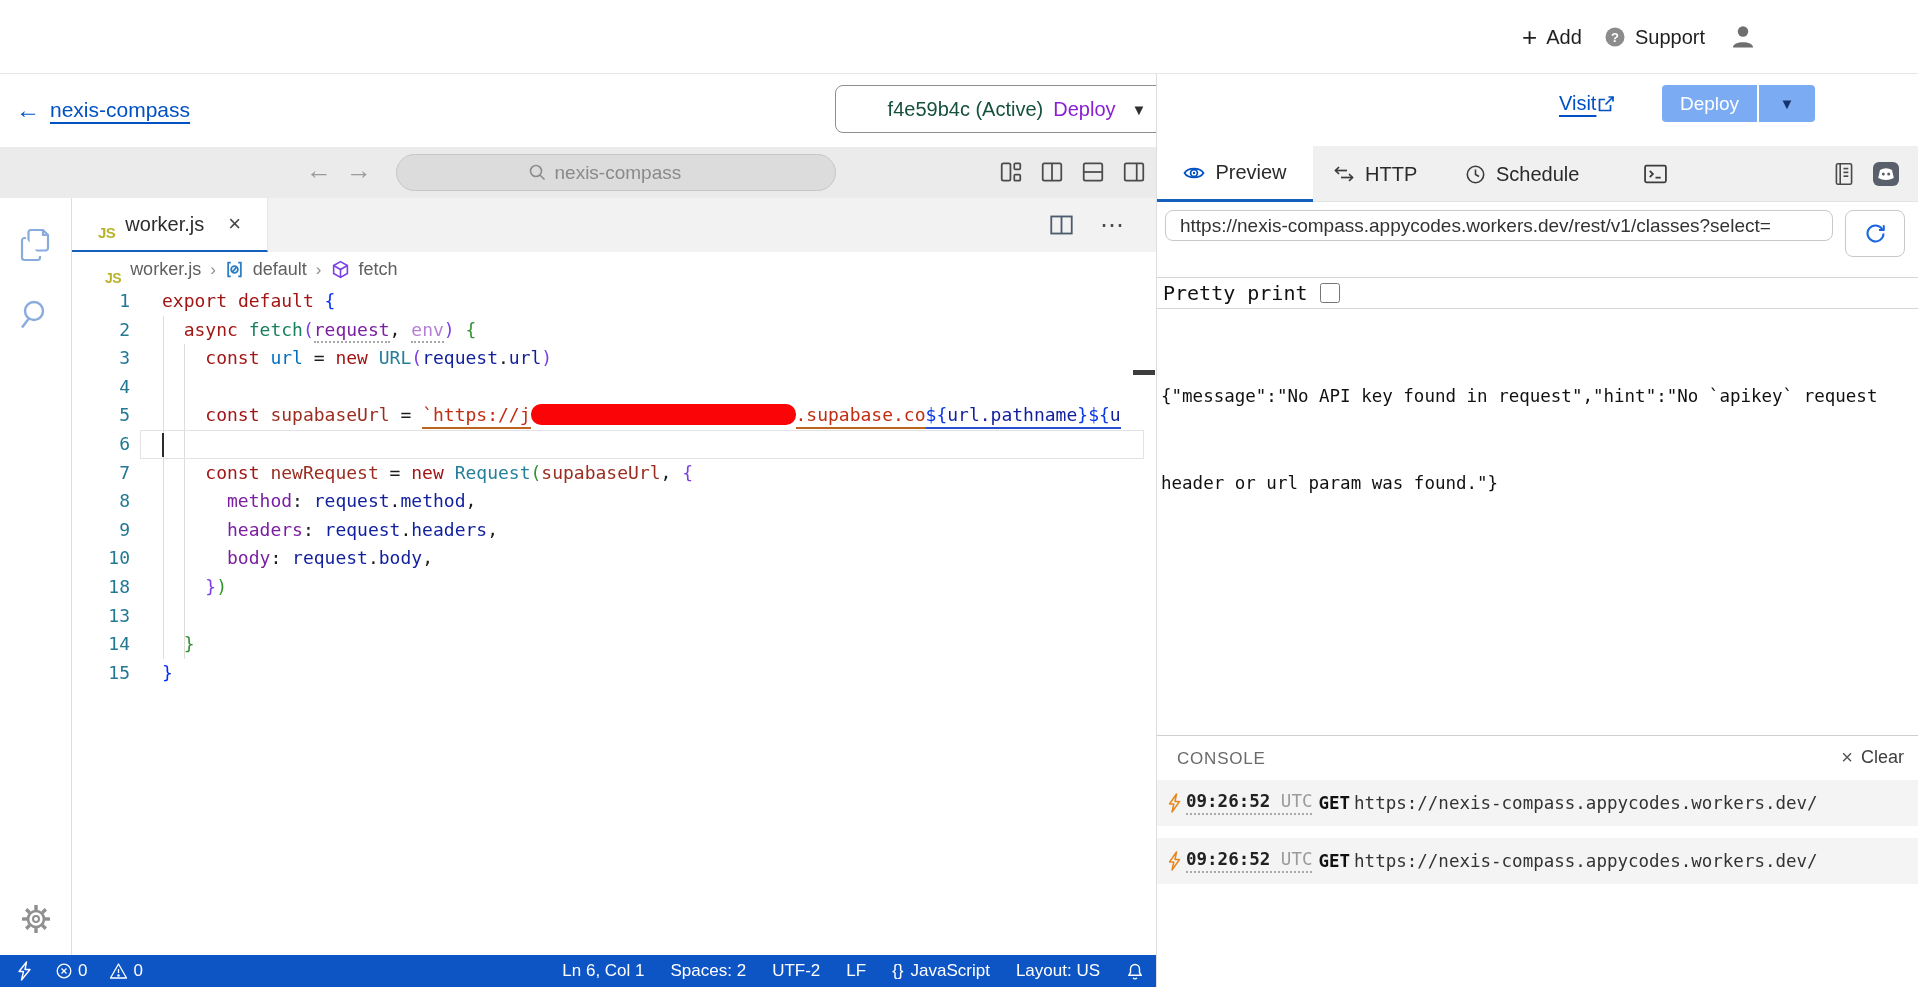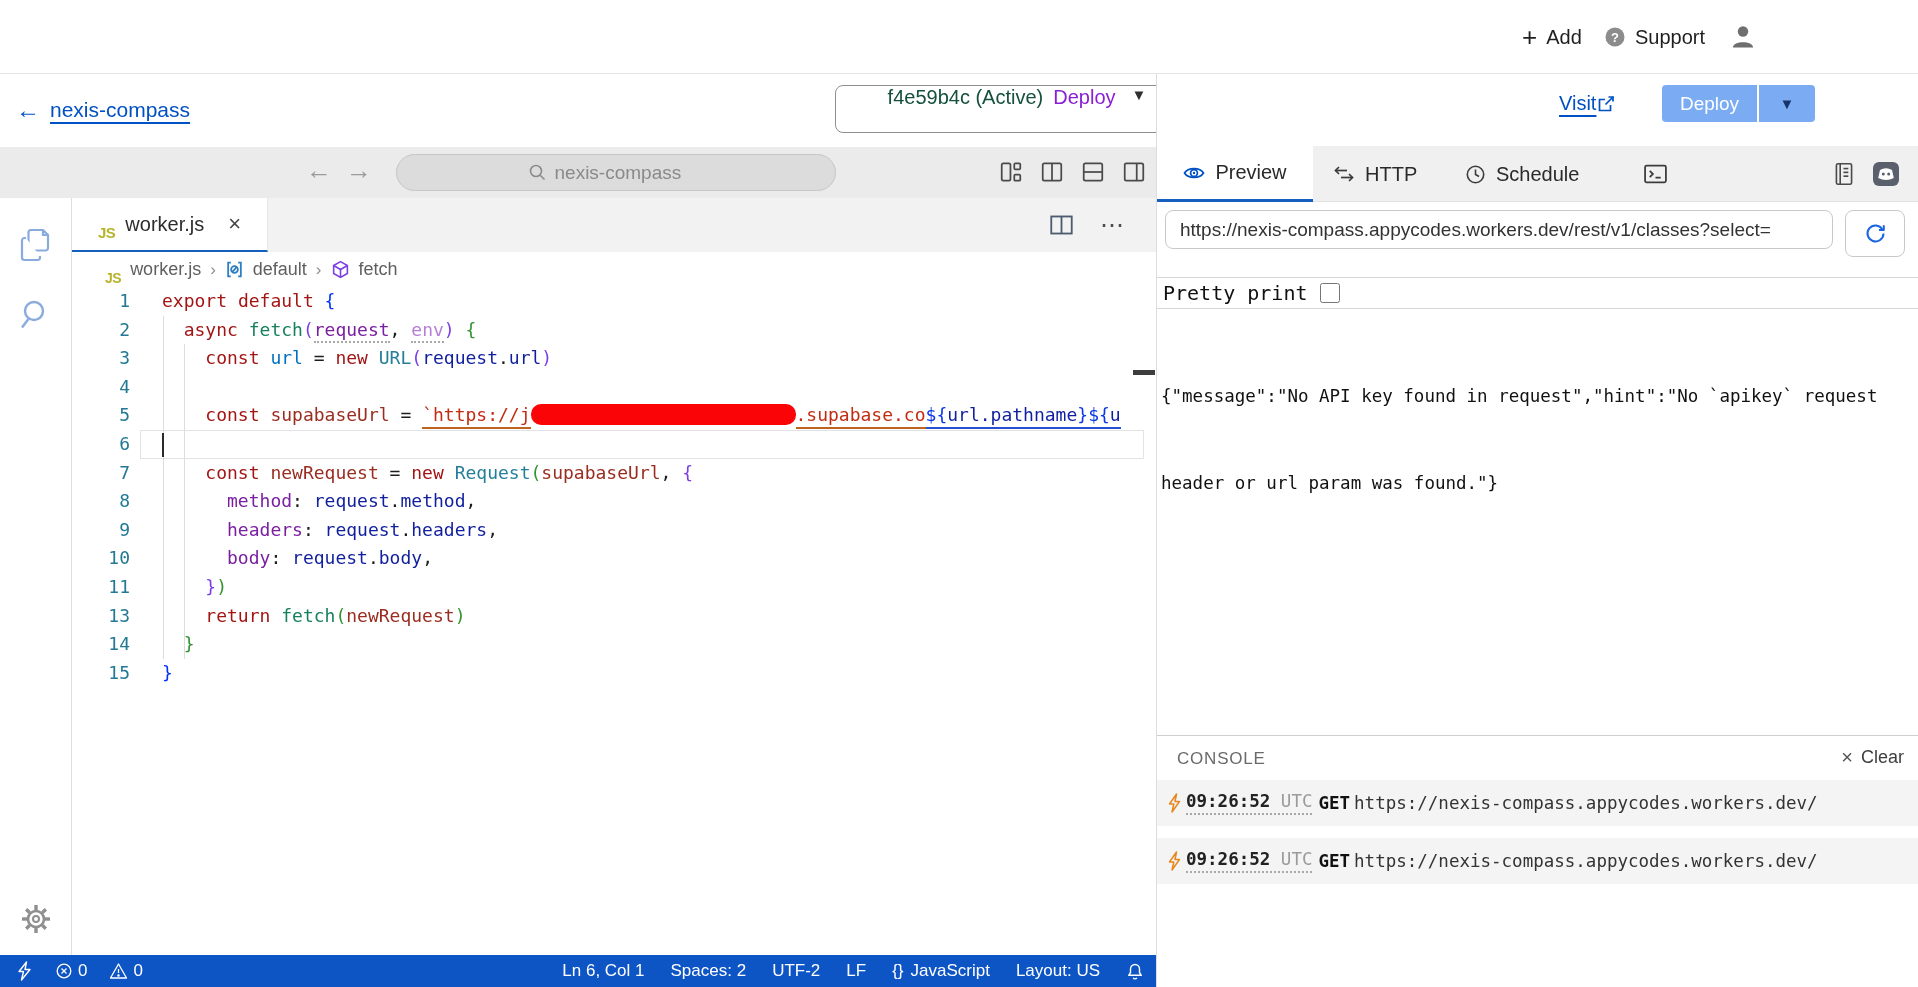--- a/index.html
+++ b/index.html
@@ -10,21 +10,21 @@
   
   .global-header { position:absolute; left:0; top:0; width:1918px; height:74px; background:#fff; border-bottom:1px solid #e6e6e6; }
   .hdr-item { position:absolute; top:0; height:74px; display:flex; align-items:center; gap:9px; font-size:20px; color:#1f1f1f; cursor:pointer; }
   .plus-glyph { font-size:26px; font-weight:300; color:#1f1f1f; line-height:1; }
 
   
   .project-row { position:absolute; left:0; top:74px; width:1156px; height:73px; background:#fff; }
   .back-link { position:absolute; left:16px; top:22px; display:flex; align-items:center; gap:10px; color:#0051c3; font-size:21px; cursor:pointer; }
   .back-link .lbl { text-decoration:underline; text-underline-offset:5px; }
   .back-arrow { font-size:24px; color:#0051c3; }
-  .version-dd { position:absolute; left:835px; top:11px; width:364px; height:48px; border:1.5px solid #8f8f8f; border-radius:8px; background:#fff; display:flex; justify-content:center; gap:10px; font-size:20px; cursor:pointer; }
+  .version-dd { position:absolute; left:835px; top:11px; width:364px; height:48px; border:1.5px solid #8f8f8f; border-radius:8px; background:#fff; display:flex; align-items:center; justify-content:center; gap:10px; font-size:20px; cursor:pointer; }
   .version-hash { color:#14503c; }
   .version-latest { color:#8a1fd3; }
   .dd-caret { color:#2f2f2f; font-size:15px; margin-left:6px; }
 
   
   .ed-toolbar { position:absolute; left:0; top:147px; width:1156px; height:51px; background:#ebebeb; }
   .nav-arrow { position:absolute; top:8px; font-size:26px; color:#9b9b9b; cursor:pointer; }
   .search-pill { position:absolute; left:396px; top:7px; width:440px; height:37px; background:#dcdcdc; border:1px solid #c6c6c6; border-radius:19px; display:flex; align-items:center; justify-content:center; gap:8px; cursor:text; }
   .search-pill input { border:none; background:transparent; outline:none; font-size:19px; color:#6f6f6f; width:150px; font-family:"Liberation Sans",sans-serif; }
   .search-pill input::placeholder { color:#8a8a8a; opacity:1; }
@@ -91,21 +91,21 @@
   .visit-link .lbl { text-decoration:underline; text-underline-offset:5px; }
   .deploy-btn { position:absolute; left:505px; top:11px; width:153px; height:37px; display:flex; cursor:pointer; }
   .deploy-main { width:95px; background:#7bacf3; color:#fff; font-size:19px; display:flex; align-items:center; justify-content:center; border-radius:4px 0 0 4px; }
   .deploy-caret { width:56px; background:#7bacf3; margin-left:2px; border-radius:0 4px 4px 0; display:flex; align-items:center; justify-content:center; color:#16346b; font-size:15px; }
 
   .rp-tabs { position:absolute; left:0; top:72px; width:761px; height:56px; background:#f0f0f0; border-bottom:1px solid #e3e3e3; }
   .rp-tab { position:absolute; top:0; height:56px; display:flex; align-items:center; gap:10px; font-size:20px; color:#2a2a2a; cursor:pointer; }
   .rp-tab.active { left:0; width:156px; background:#fff; border-bottom:3px solid #1560bd; justify-content:center; }
   .rp-tab-icons { position:absolute; top:0; right:0; height:56px; display:flex; align-items:center; gap:16px; padding-right:18px; }
 
-  .url-row input { position:absolute; left:8px; top:136px; width:668px; height:39px; border:1px solid #c9c9c9; border-radius:8px; font-size:19px; color:#333; padding:0 14px; outline:none; font-family:"Liberation Sans",sans-serif; }
+  .url-row input { position:absolute; left:8px; top:136px; width:668px; height:31px; border:1px solid #c9c9c9; border-radius:8px; font-size:19px; color:#333; padding:0 14px; outline:none; font-family:"Liberation Sans",sans-serif; }
   .refresh-btn { position:absolute; left:688px; top:136px; width:60px; height:47px; border:1px solid #c9c9c9; border-radius:8px; background:#fff; display:flex; align-items:center; justify-content:center; cursor:pointer; }
 
   .pretty-row { position:absolute; left:0; top:203px; width:761px; height:32px; border-top:1px solid #d6d6d6; border-bottom:1px solid #d6d6d6; display:flex; align-items:center; padding-left:6px; gap:12px; font-family:"DejaVu Sans Mono",monospace; font-size:20px; color:#111; }
   .pretty-row input { width:20px; height:20px; cursor:pointer; }
 
   .response { position:absolute; left:4px; top:250px; width:752px; font-family:"DejaVu Sans Mono",monospace; font-size:17.5px; color:#111; line-height:29px; white-space:pre; }
 
   .console-sec { position:absolute; left:0; top:661px; width:761px; border-top:1px solid #cfcfcf; }
   .console-hdr { position:relative; height:44px; }
   .console-title { position:absolute; left:20px; top:13px; font-size:17px; color:#6a6a6a; letter-spacing:0.8px; font-weight:500; }
@@ -284,22 +284,22 @@
           <div class="code-row"><span class="ln">1</span><span class="lc"><span class="tk-k">export</span><span class="tk-pl"> </span><span class="tk-k">default</span><span class="tk-pl"> </span><span class="tk-b1">{</span></span></div>
           <div class="code-row"><span class="ln">2</span><span class="lc"><span class="tk-pl">  </span><span class="tk-k">async</span><span class="tk-pl"> </span><span class="tk-f">fetch</span><span class="tk-b3">(</span><span class="tk-p tk-u">request</span><span class="tk-pl">, </span><span class="tk-lv tk-u">env</span><span class="tk-b3">)</span><span class="tk-pl"> </span><span class="tk-b2">{</span></span></div>
           <div class="code-row"><span class="ln">3</span><span class="lc"><span class="tk-pl">    </span><span class="tk-k">const</span><span class="tk-pl"> </span><span class="tk-vb">url</span><span class="tk-pl"> = </span><span class="tk-k">new</span><span class="tk-pl"> </span><span class="tk-t">URL</span><span class="tk-b3">(</span><span class="tk-v">request</span><span class="tk-pl">.</span><span class="tk-v">url</span><span class="tk-b3">)</span></span></div>
           <div class="code-row"><span class="ln">4</span><span class="lc"></span></div>
           <div class="code-row"><span class="ln">5</span><span class="lc"><span class="tk-pl">    </span><span class="tk-k">const</span><span class="tk-pl"> </span><span class="tk-d">supabaseUrl</span><span class="tk-pl"> = </span><span class="tk-s">`https://j</span><span class="redact-block"></span><span class="tk-s">.supabase.co</span><span class="tk-e">${</span><span class="tk-ev">url.pathname</span><span class="tk-e">}</span><span class="tk-e">${</span><span class="tk-ev">u</span></span></div>
           <div class="code-row"><span class="ln">6</span><span class="lc"></span></div>
           <div class="code-row"><span class="ln">7</span><span class="lc"><span class="tk-pl">    </span><span class="tk-k">const</span><span class="tk-pl"> </span><span class="tk-d">newRequest</span><span class="tk-pl"> = </span><span class="tk-k">new</span><span class="tk-pl"> </span><span class="tk-t">Request</span><span class="tk-b2">(</span><span class="tk-d">supabaseUrl</span><span class="tk-pl">, </span><span class="tk-b3">{</span></span></div>
           <div class="code-row"><span class="ln">8</span><span class="lc"><span class="tk-pl">      </span><span class="tk-p">method</span><span class="tk-pl">: </span><span class="tk-v">request</span><span class="tk-pl">.</span><span class="tk-v">method</span><span class="tk-pl">,</span></span></div>
           <div class="code-row"><span class="ln">9</span><span class="lc"><span class="tk-pl">      </span><span class="tk-p">headers</span><span class="tk-pl">: </span><span class="tk-v">request</span><span class="tk-pl">.</span><span class="tk-v">headers</span><span class="tk-pl">,</span></span></div>
           <div class="code-row"><span class="ln">10</span><span class="lc"><span class="tk-pl">      </span><span class="tk-p">body</span><span class="tk-pl">: </span><span class="tk-v">request</span><span class="tk-pl">.</span><span class="tk-v">body</span><span class="tk-pl">,</span></span></div>
-          <div class="code-row"><span class="ln">11</span><span class="lc"><span class="tk-pl">    </span><span class="tk-b3">}</span><span class="tk-b2">)</span></span></div>
-          <div class="code-row"><span class="ln">13</span><span class="lc"><span class="tk-pl">    </span><span class="tk-k">return</span><span class="tk-pl"> </span><span class="tk-f">fetch</span><span class="tk-b2">(</span><span class="tk-d">newRequest</span><span class="tk-b2">)</span></span></div>
+          <div class="code-row"><span class="ln">18</span><span class="lc"><span class="tk-pl">    </span><span class="tk-b3">}</span><span class="tk-b2">)</span></span></div>
+          <div class="code-row"><span class="ln">13</span></div>
           <div class="code-row"><span class="ln">14</span><span class="lc"><span class="tk-pl">  </span><span class="tk-b2">}</span></span></div>
           <div class="code-row"><span class="ln">15</span><span class="lc"><span class="tk-b1">}</span></span></div>
         </div>
       <div class="overview-mark"></div>
     </div>
   </div>
 
   <div class="statusbar">
     <div class="sb-left">
       <span>

